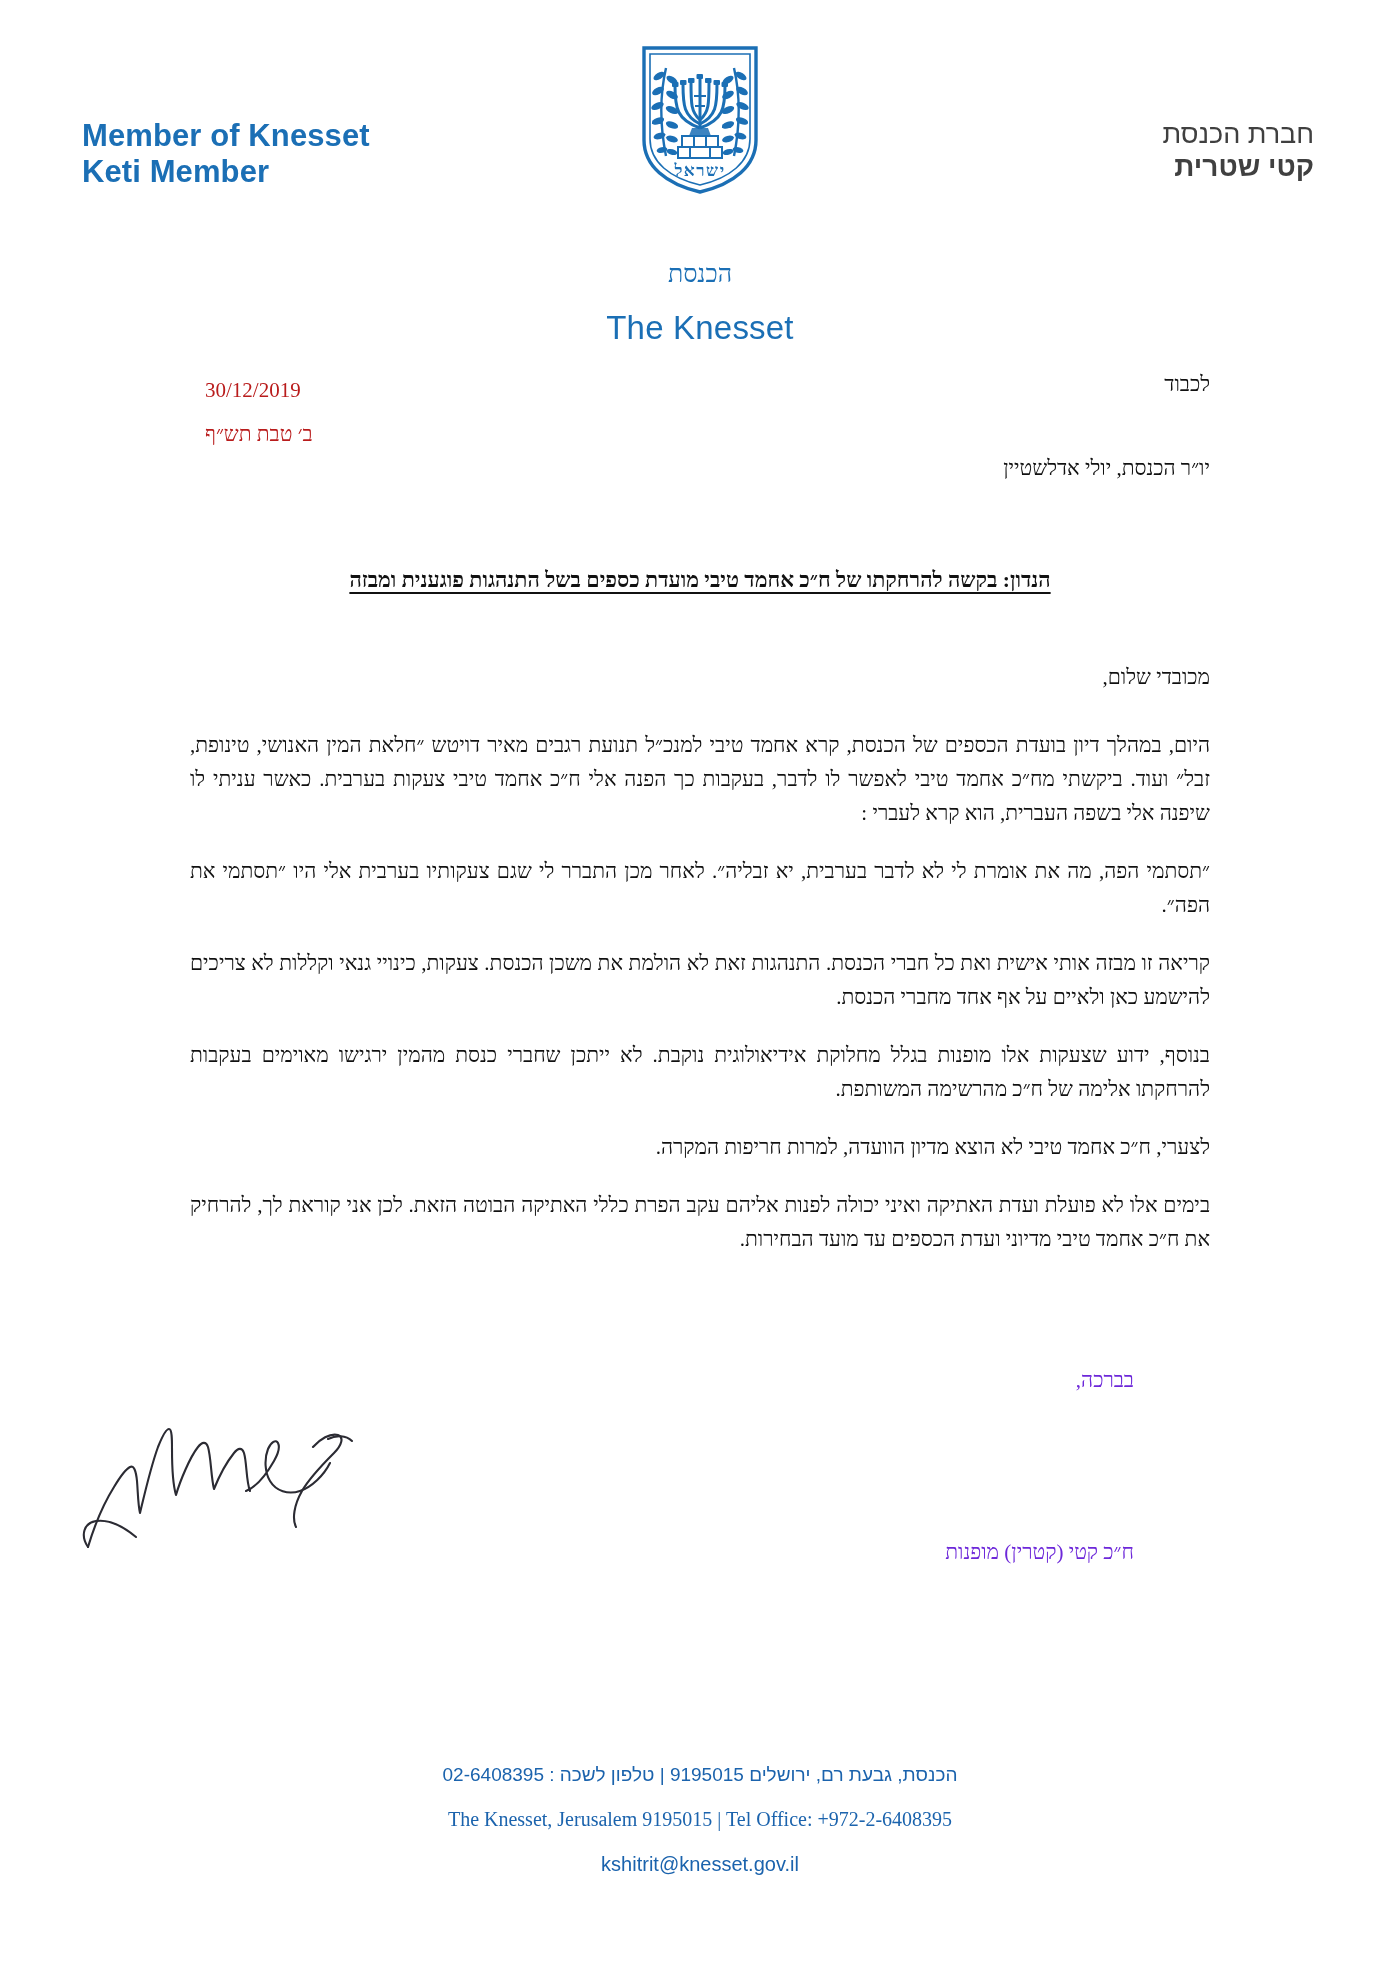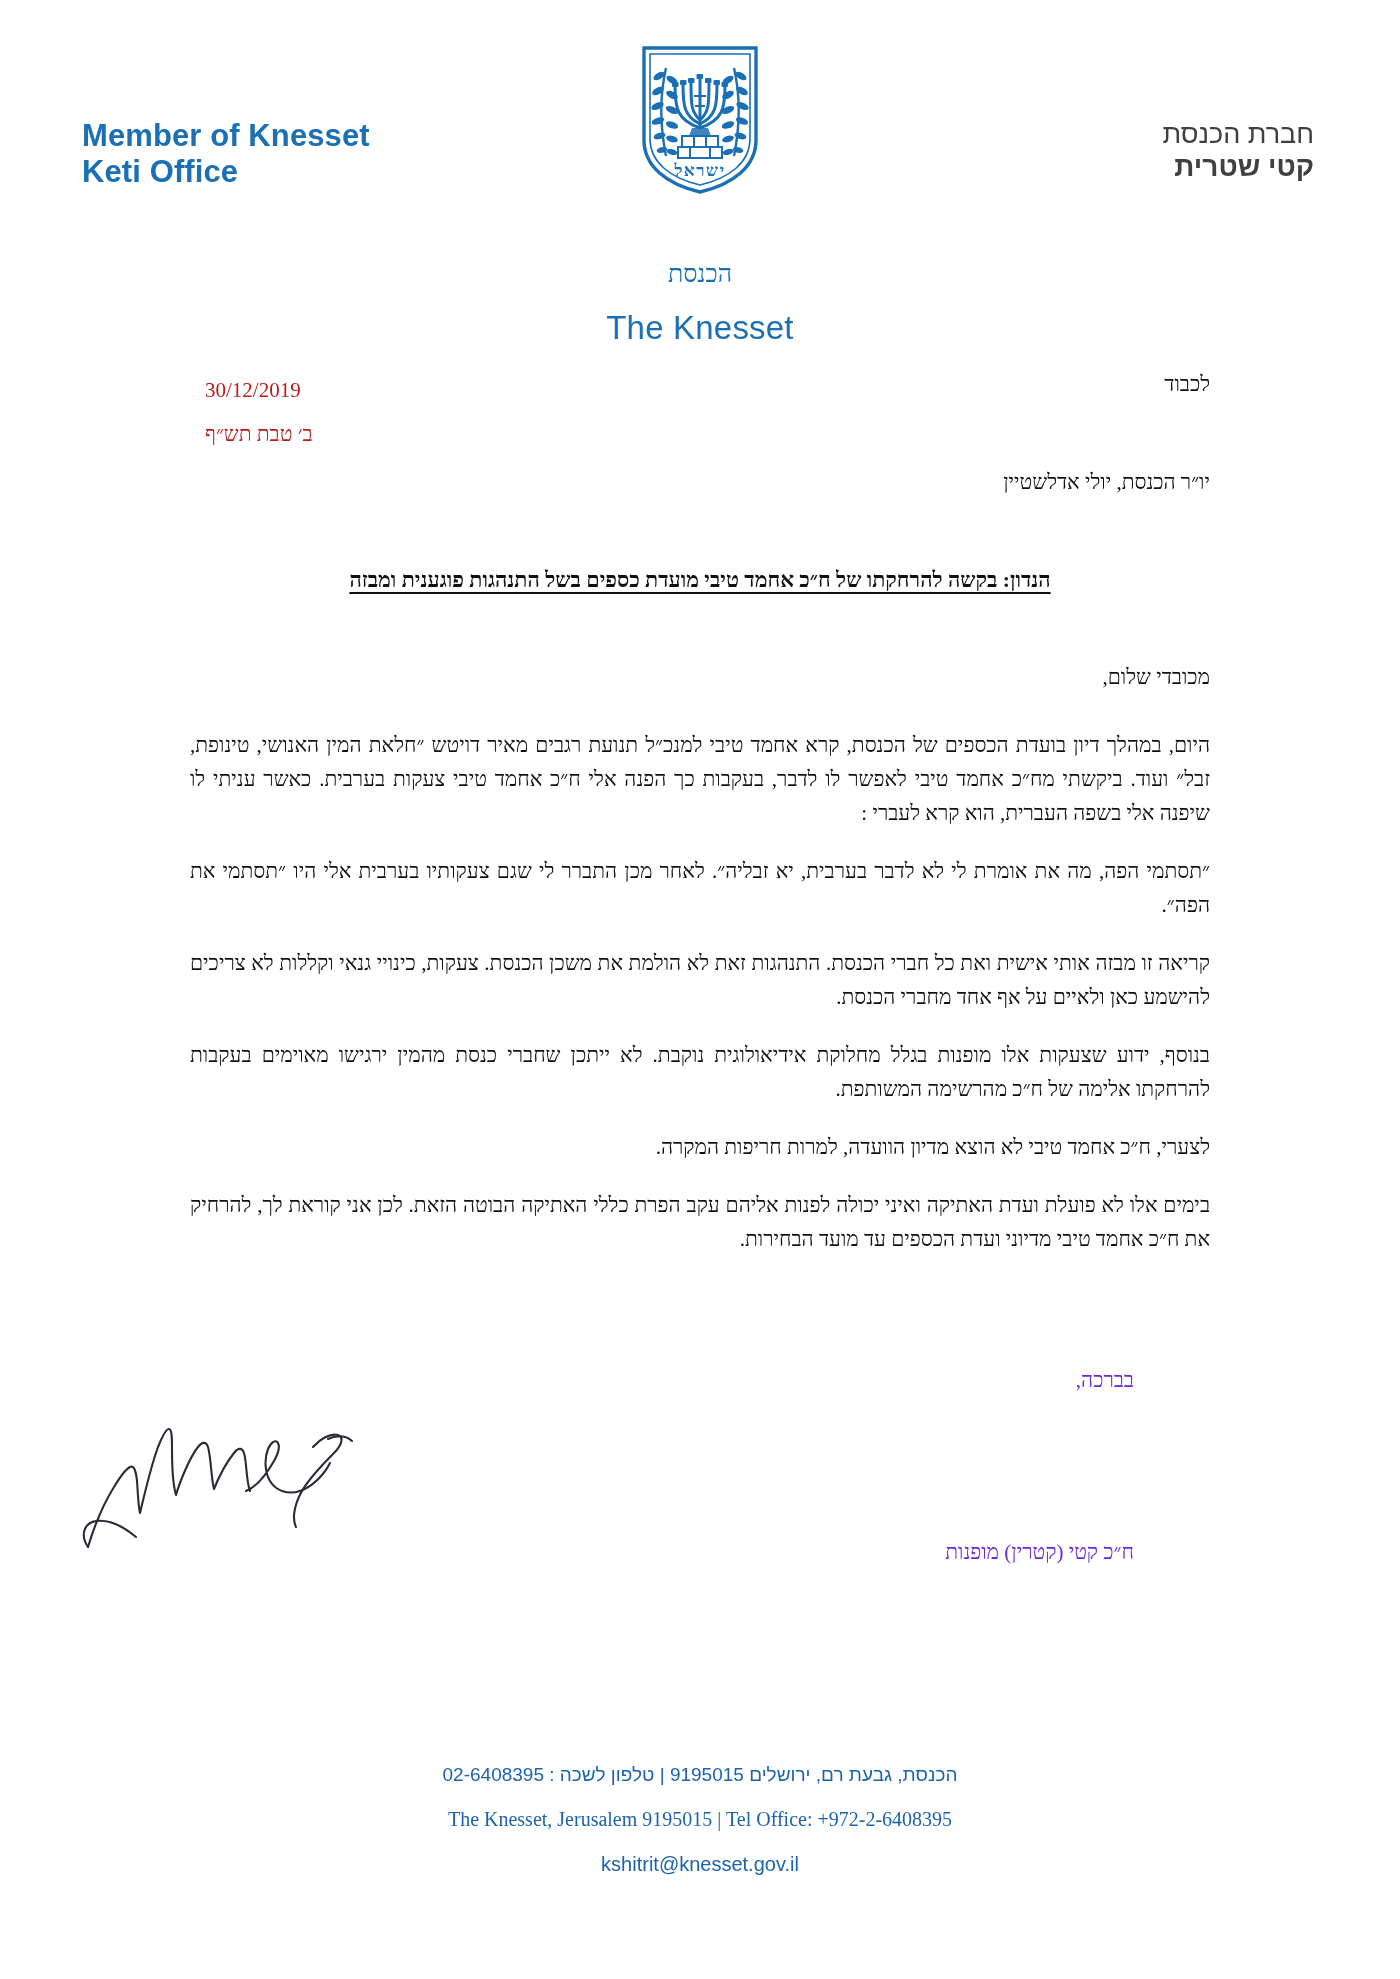--- a/index.html
+++ b/index.html
@@ -133,21 +133,21 @@
     position: absolute;
     right: 190px;
     top: 368px;
     direction: rtl;
     text-align: right;
     font-size: 21px;
     line-height: 1.6;
     color: #111;
   }
   .addressee .to {
-    margin-bottom: 64px;
+    margin-bottom: 50px;
   }
 
   
   .subject {
     position: absolute;
     right: 190px;
     left: 190px;
     top: 568px;
     direction: rtl;
     text-align: center;
@@ -248,21 +248,21 @@
 </style>
 </head>
 <body>
 
 <div class="page">
 
   <div class="header">
 
     <div class="hdr-left">
       <div class="l1">Member of Knesset</div>
-      <div class="l2">Keti Office</div>
+      <div class="l2">Keti Member</div>
     </div>
 
     <div class="emblem">
       <svg viewBox="0 0 124 152" width="124" height="152" aria-hidden="true">
 
         <path d="M6 4 H118 V96 C118 122 96 140 62 148 C28 140 6 122 6 96 Z" fill="#ffffff" stroke="#1b6fb5" stroke-width="3.4"></path>
         <path d="M12 10 H112 V95 C112 118 92 134 62 141 C32 134 12 118 12 95 Z" fill="none" stroke="#1b6fb5" stroke-width="1.6"></path>
 
         <g stroke="#1b6fb5" fill="none" stroke-width="2.4">
           <path d="M28 24 C22 50 22 82 28 112"></path>

